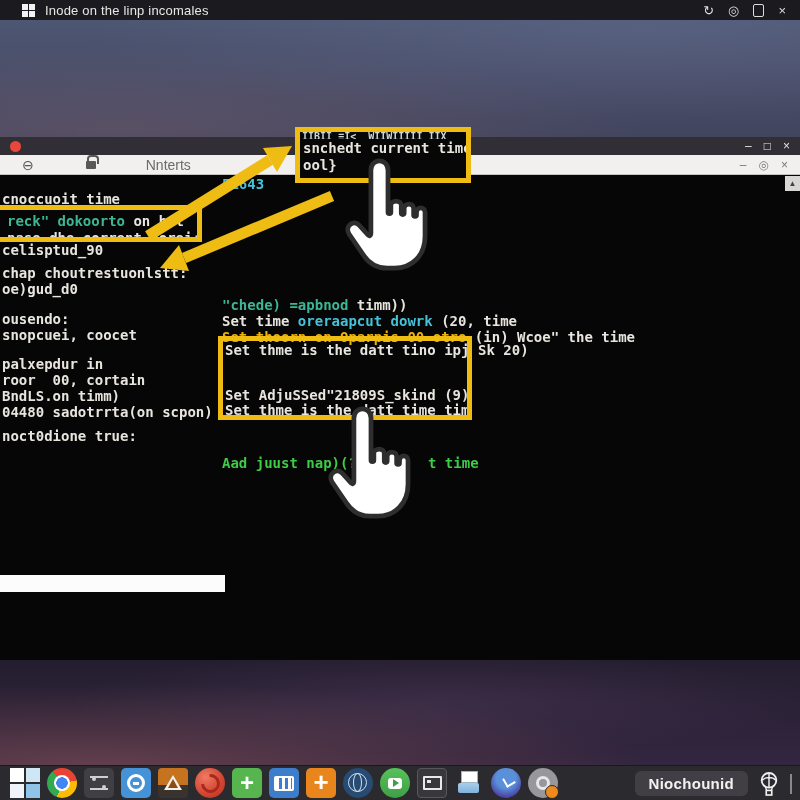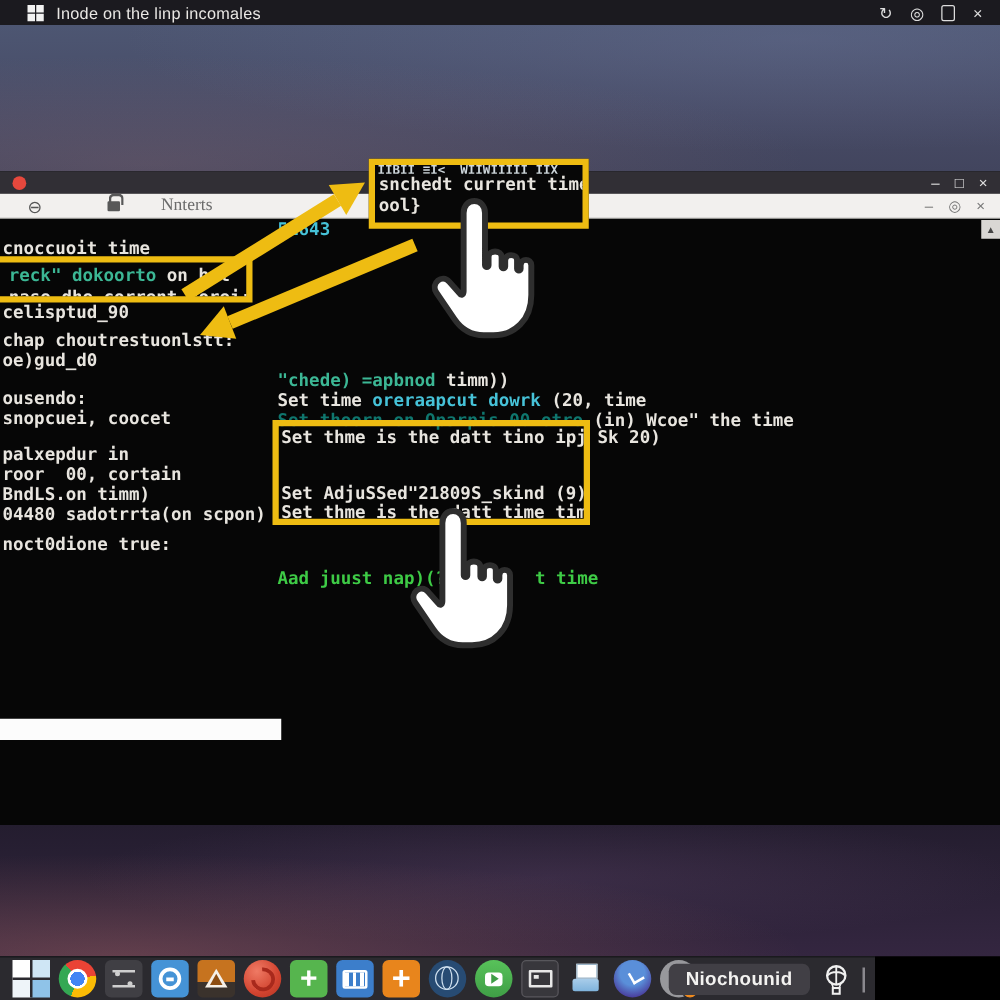--- a/index.html
+++ b/index.html
@@ -40,34 +40,34 @@
   .dot-red { width:11px; height:11px; border-radius:50%; background:#e6483d; margin-left:10px; }
   .tb-btns { position:absolute; right:10px; top:0; height:18px; display:flex; gap:12px;
              align-items:center; color:#e3e3e3; font-size:12px; }
   .toolbar { position:absolute; left:0; top:18px; width:800px; height:20px; background:#f2f0ee;
              border-bottom:1px solid #c6c4c1; display:flex; align-items:center; color:#555; }
   .back-glyph { font-size:14px; margin-left:22px; }
   .lock { position:relative; width:10px; height:8px; background:#585858; border-radius:1px;
           margin-left:52px; }
   .lock::before { content:""; position:absolute; left:1px; top:-6px; width:8px; height:7px;
                   border:2px solid #585858; border-bottom:none; border-radius:4px 4px 0 0; }
-  .tool-title { margin-left:33px; font-size:14px; color:#6b6b6b;font-family:Liberation Serif, serif; }
+  .tool-title { margin-left:50px; font-size:14px; color:#6b6b6b; }
   .tool-right { position:absolute; right:12px; top:0; height:20px; display:flex; gap:12px;
                 align-items:center; color:#777; font-size:12px; }
 
   
   .term { position:absolute; left:0; top:38px; width:800px; height:485px; background:#060606;
           overflow:hidden; }
   .tl { position:absolute; white-space:pre; font:700 14px "DejaVu Sans Mono", monospace;
         color:#e8e5df; }
   .cyan  { color:#46c2d8; }
   .teal  { color:#3cb795; }
   .green { color:#3ecb46; }
   .red   { color:#d0452f; }
-  .struck{ color:#0f766e; text-decoration:line-through; text-decoration-color:#c94432;
+  .struck{ color:#eab308; text-decoration:line-through; text-decoration-color:#c94432;
            text-decoration-thickness:2px; }
   .white-bar { position:absolute; left:0; top:400px; width:225px; height:17px; background:#fcfcfc; }
   .scroll-up { position:absolute; right:0; top:1px; width:15px; height:15px; background:#d9d7d4;
                color:#444; font-size:8px; display:flex; align-items:center; justify-content:center; }
 
   
   .anno { position:absolute; border:5px solid #eebc12; z-index:20; overflow:hidden; }
   .anno .tl { font:700 14px "DejaVu Sans Mono", monospace; }
   #box1 { left:295px; top:127px; width:176px; height:56px; background:#070707; }
   #box2 { left:-5px;  top:205px; width:207px; height:37px; }
@@ -76,21 +76,21 @@
                font:700 10px "DejaVu Sans Mono",monospace; color:#cdd6da; white-space:pre; }
 
   
   #arrows { position:absolute; left:0; top:0; width:800px; height:800px; z-index:30;
             pointer-events:none; }
   .hand { position:absolute; width:86px; height:114px; z-index:40; }
   #hand1 { left:345px; top:158px; }
   #hand2 { left:328px; top:406px; }
 
   
-  .taskbar { position:absolute; left:0; top:765px; width:700px; height:35px; background:#2b2a2f;
+  .taskbar { position:absolute; left:0; top:765px; width:800px; height:35px; background:#2b2a2f;
              border-top:1px solid #19181d; z-index:50; display:flex; align-items:center; }
   .tb-icons { display:flex; align-items:center; gap:7px; padding-left:10px; }
   .tbicon { width:30px; height:30px; position:relative; display:flex; align-items:center;
             justify-content:center; flex:0 0 auto; }
   .icon-start { background:conic-gradient(#cfe6f5 0 25%, #8fc3e8 0 50%, #eef4f9 0 75%, #ffffff 0 100%); }
   .icon-start::after { content:""; position:absolute; inset:0;
       background:linear-gradient(#2b2a2f,#2b2a2f) center/100% 2px no-repeat,
                  linear-gradient(#2b2a2f,#2b2a2f) center/2px 100% no-repeat; }
   .icon-chrome { border-radius:50%;
       background:conic-gradient(from -40deg,#ea4335 0 120deg,#fbbc05 0 240deg,#34a853 0 360deg); }

